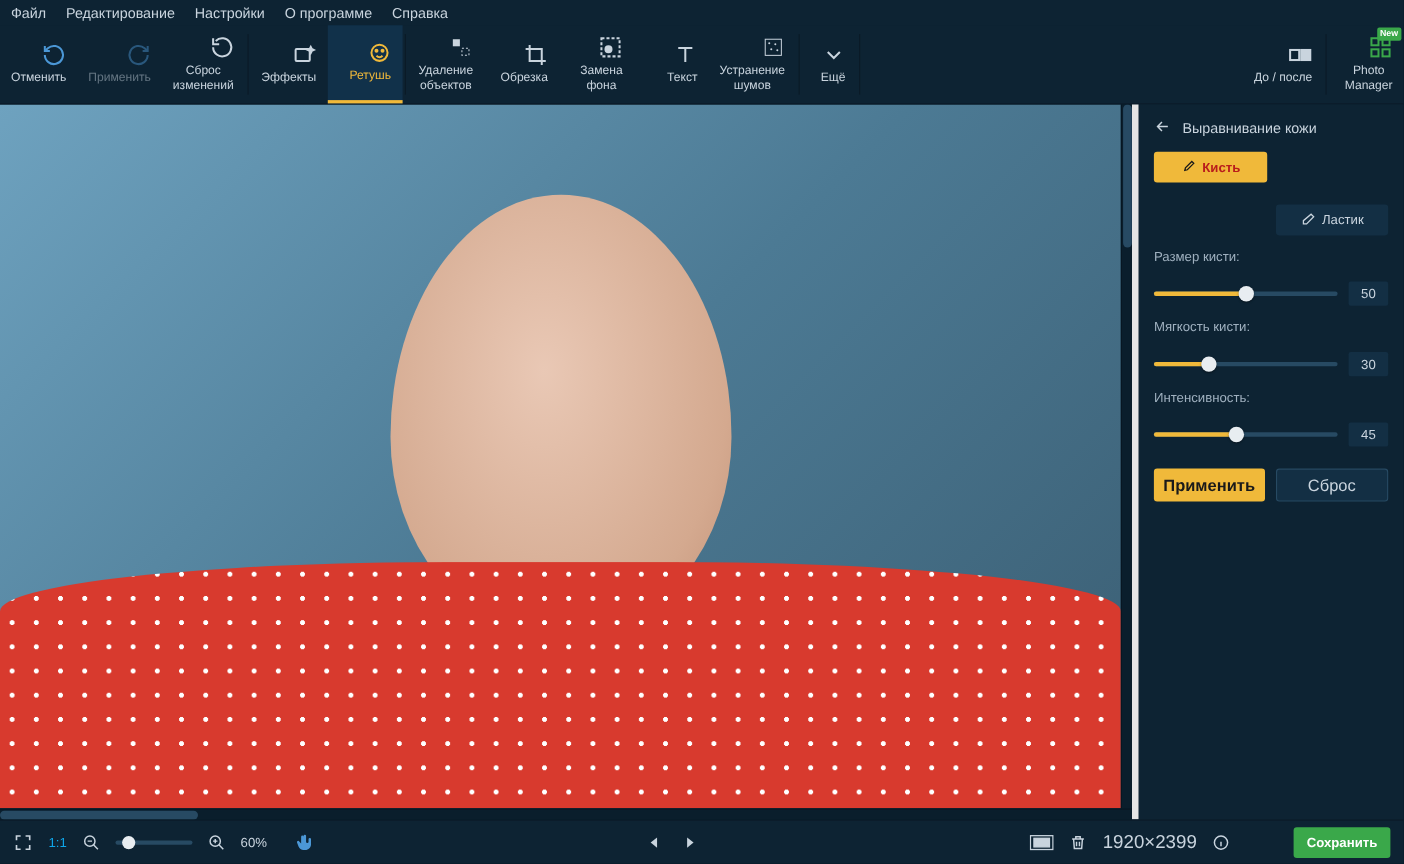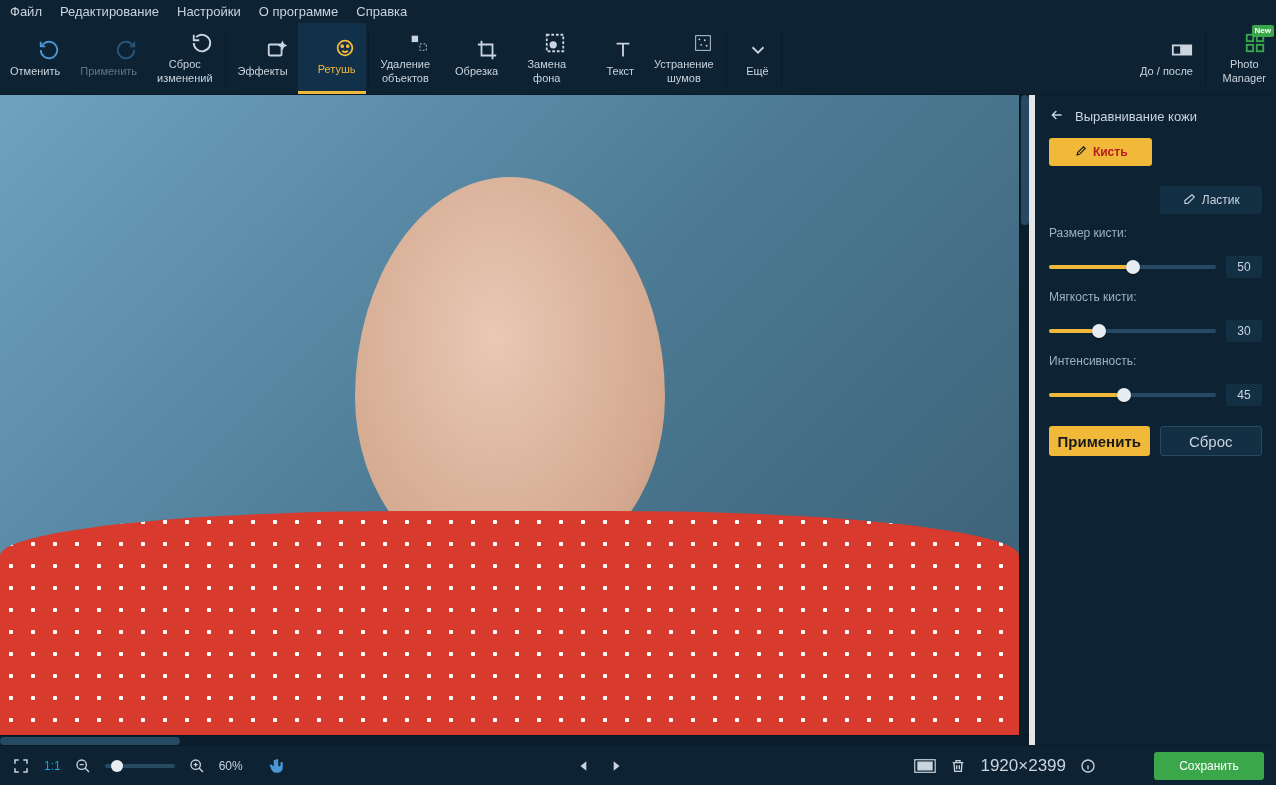--- a/index.html
+++ b/index.html
@@ -41,21 +41,21 @@
 .btn-row { display: flex; gap: 10px; margin-top: 8px; }
 .btn { flex: 1; height: 30px; display: flex; align-items: center; justify-content: center; border-radius: 3px; font-size: 15px; cursor: pointer; text-align: center; }
 .btn.primary { background: #f0b93a; color: #1a1a1a; font-weight: 600; }
 .btn.secondary { background: #132f44; border: 1px solid #274a63; }
 .bottombar { display: flex; align-items: center; height: 40px; background: #0d2333; border-top: 1px solid #0a1a26; padding: 0 12px; gap: 14px; }
 .bottombar .spacer { flex: 1; }
 .bbtn { display: flex; align-items: center; justify-content: center; cursor: pointer; color: #0ea5e9; }
 .zoom-slider { width: 70px; height: 4px; background: #274a63; border-radius: 2px; position: relative; }
 .zoom-slider .knob { position: absolute; left: 18%; top: 50%; transform: translate(-50%,-50%); width: 12px; height: 12px; background: #e8edf1; border-radius: 50%; }
 .play-ctrls { display: flex; gap: 18px; }
-.save-btn { width: 110px; height: 28px; background: #3aa84a; color: #fff; display: flex; align-items: center; justify-content: center; border-radius: 3px; font-weight: 400; cursor: pointer; }
+.save-btn { width: 88px; height: 28px; background: #3aa84a; color: #fff; display: flex; align-items: center; justify-content: center; border-radius: 3px; font-weight: 700; cursor: pointer; }
 .dim { font-size: 17px; }
 .new-badge { position: absolute; top: 2px; right: 2px; background: #3aa84a; color: #fff; font-size: 8px; padding: 1px 3px; border-radius: 2px; font-weight: bold; }
 .tool-photo-mgr { position: relative; }
 </style>
 </head>
 <body>
 
 <div class="app">
 
   <div class="menubar">

